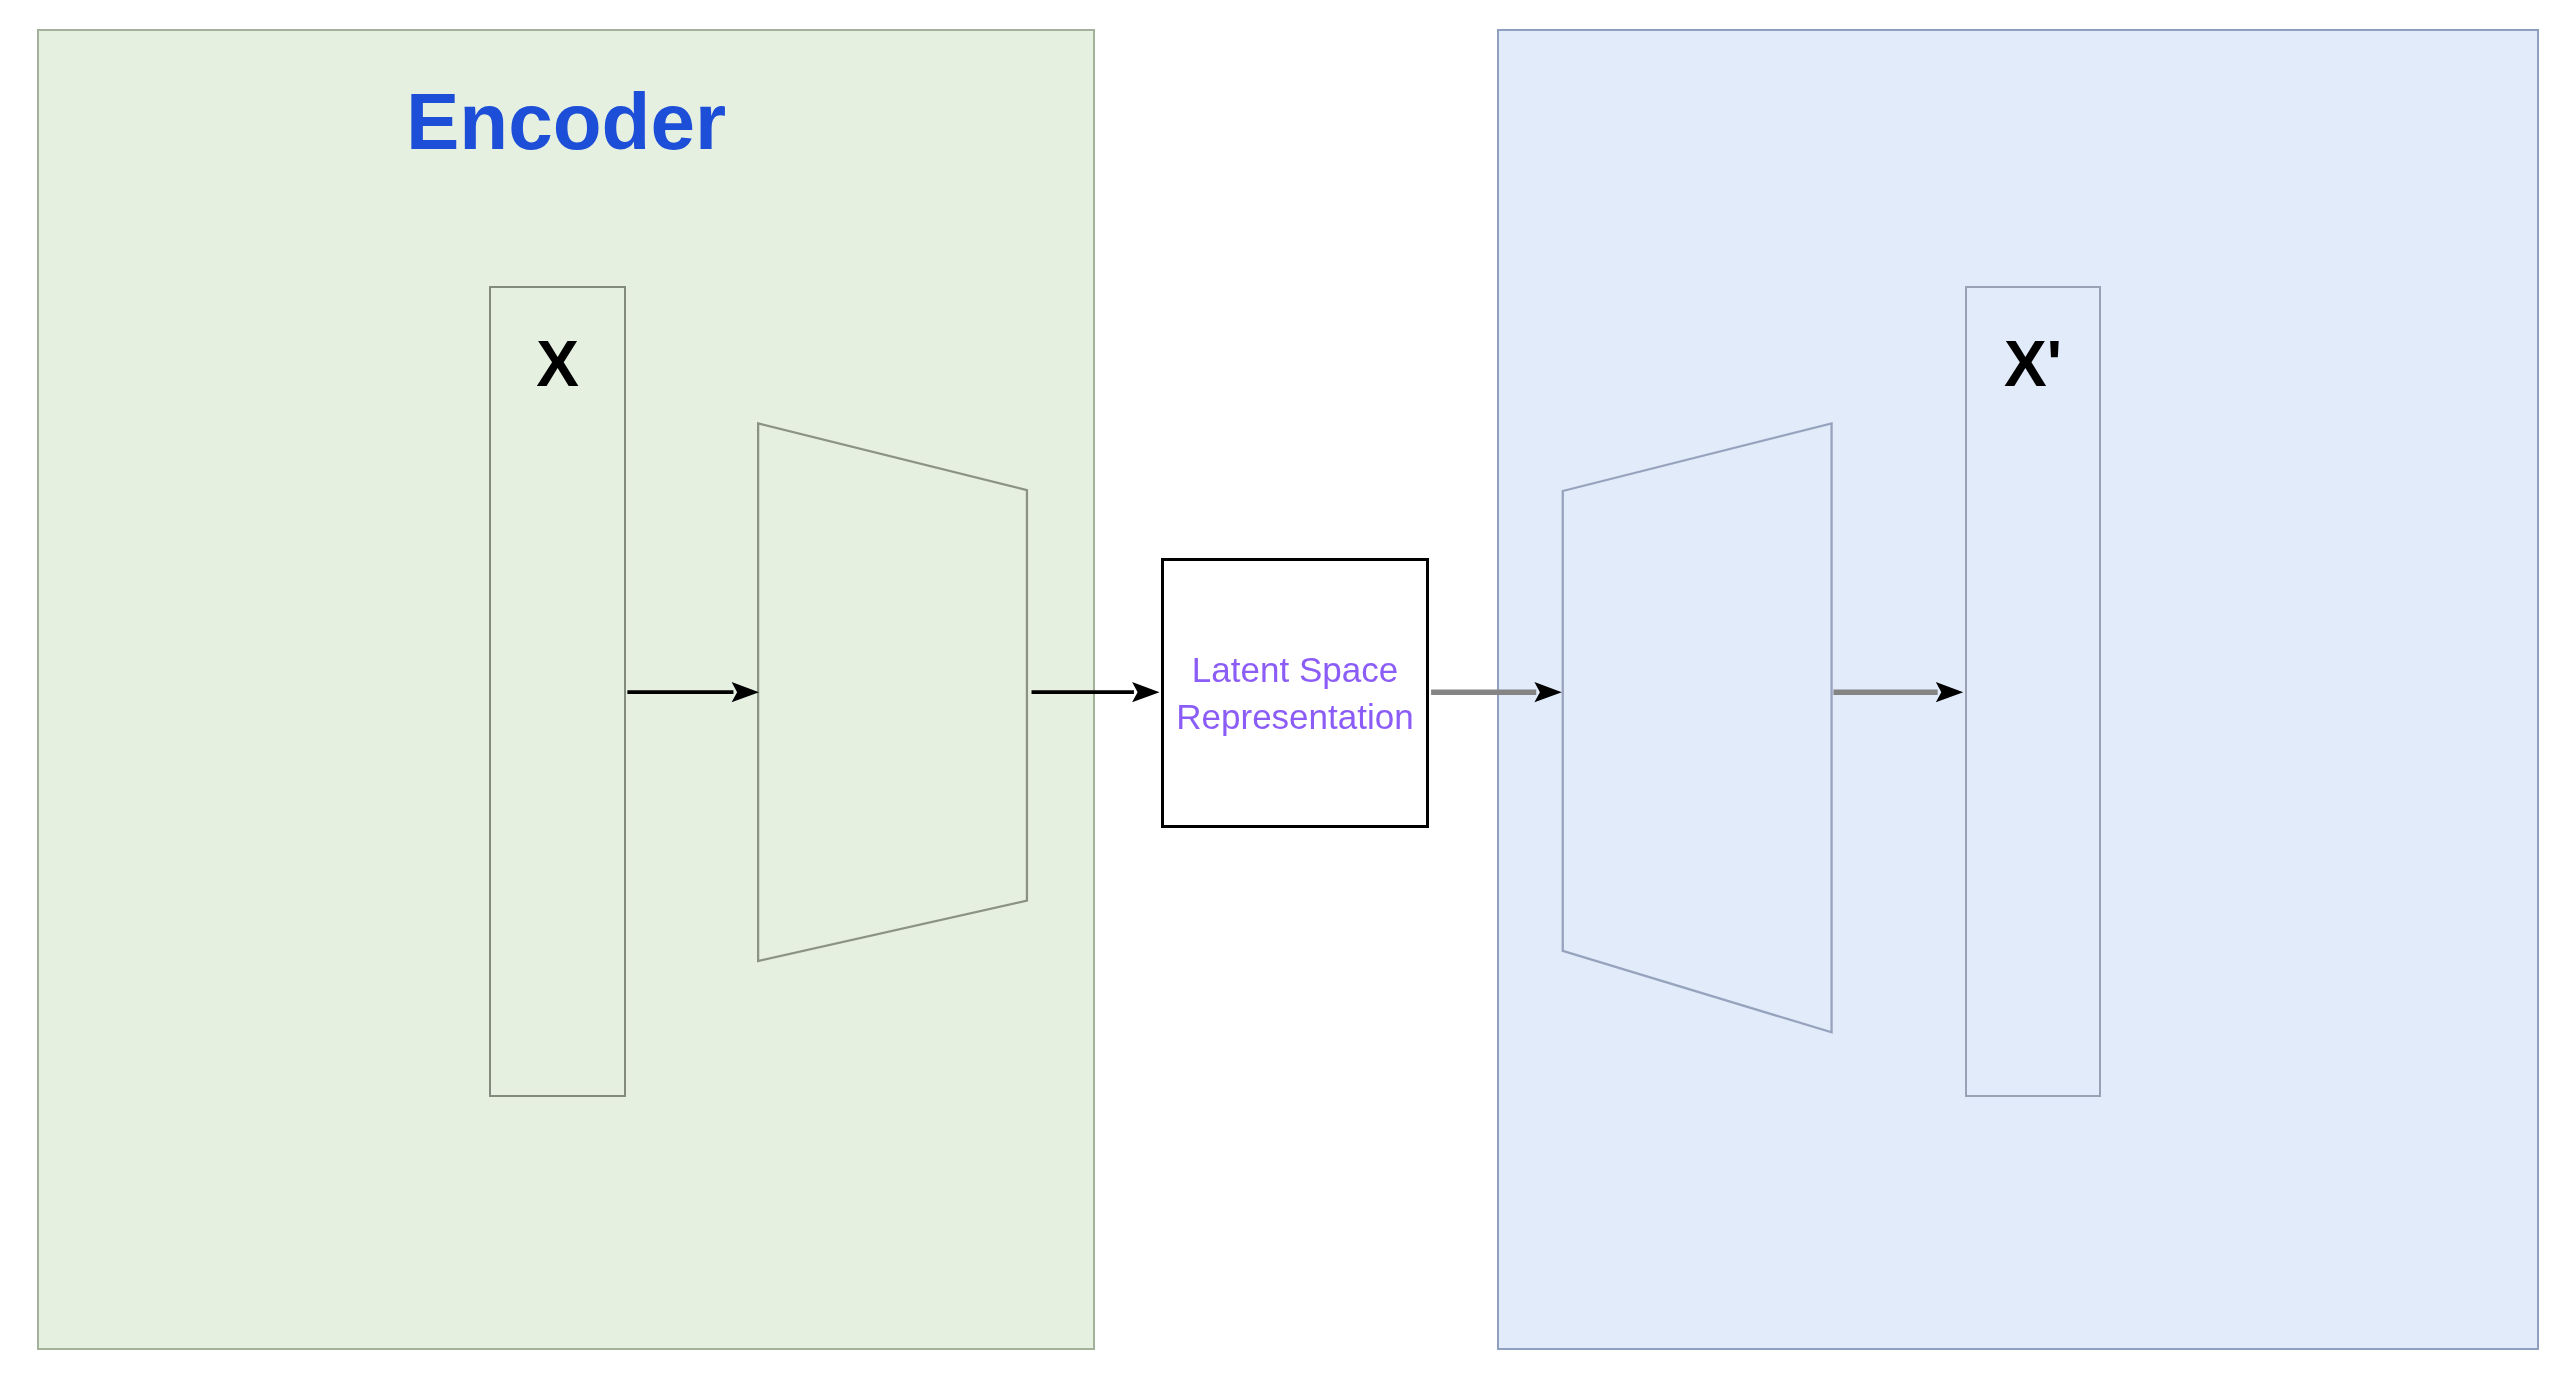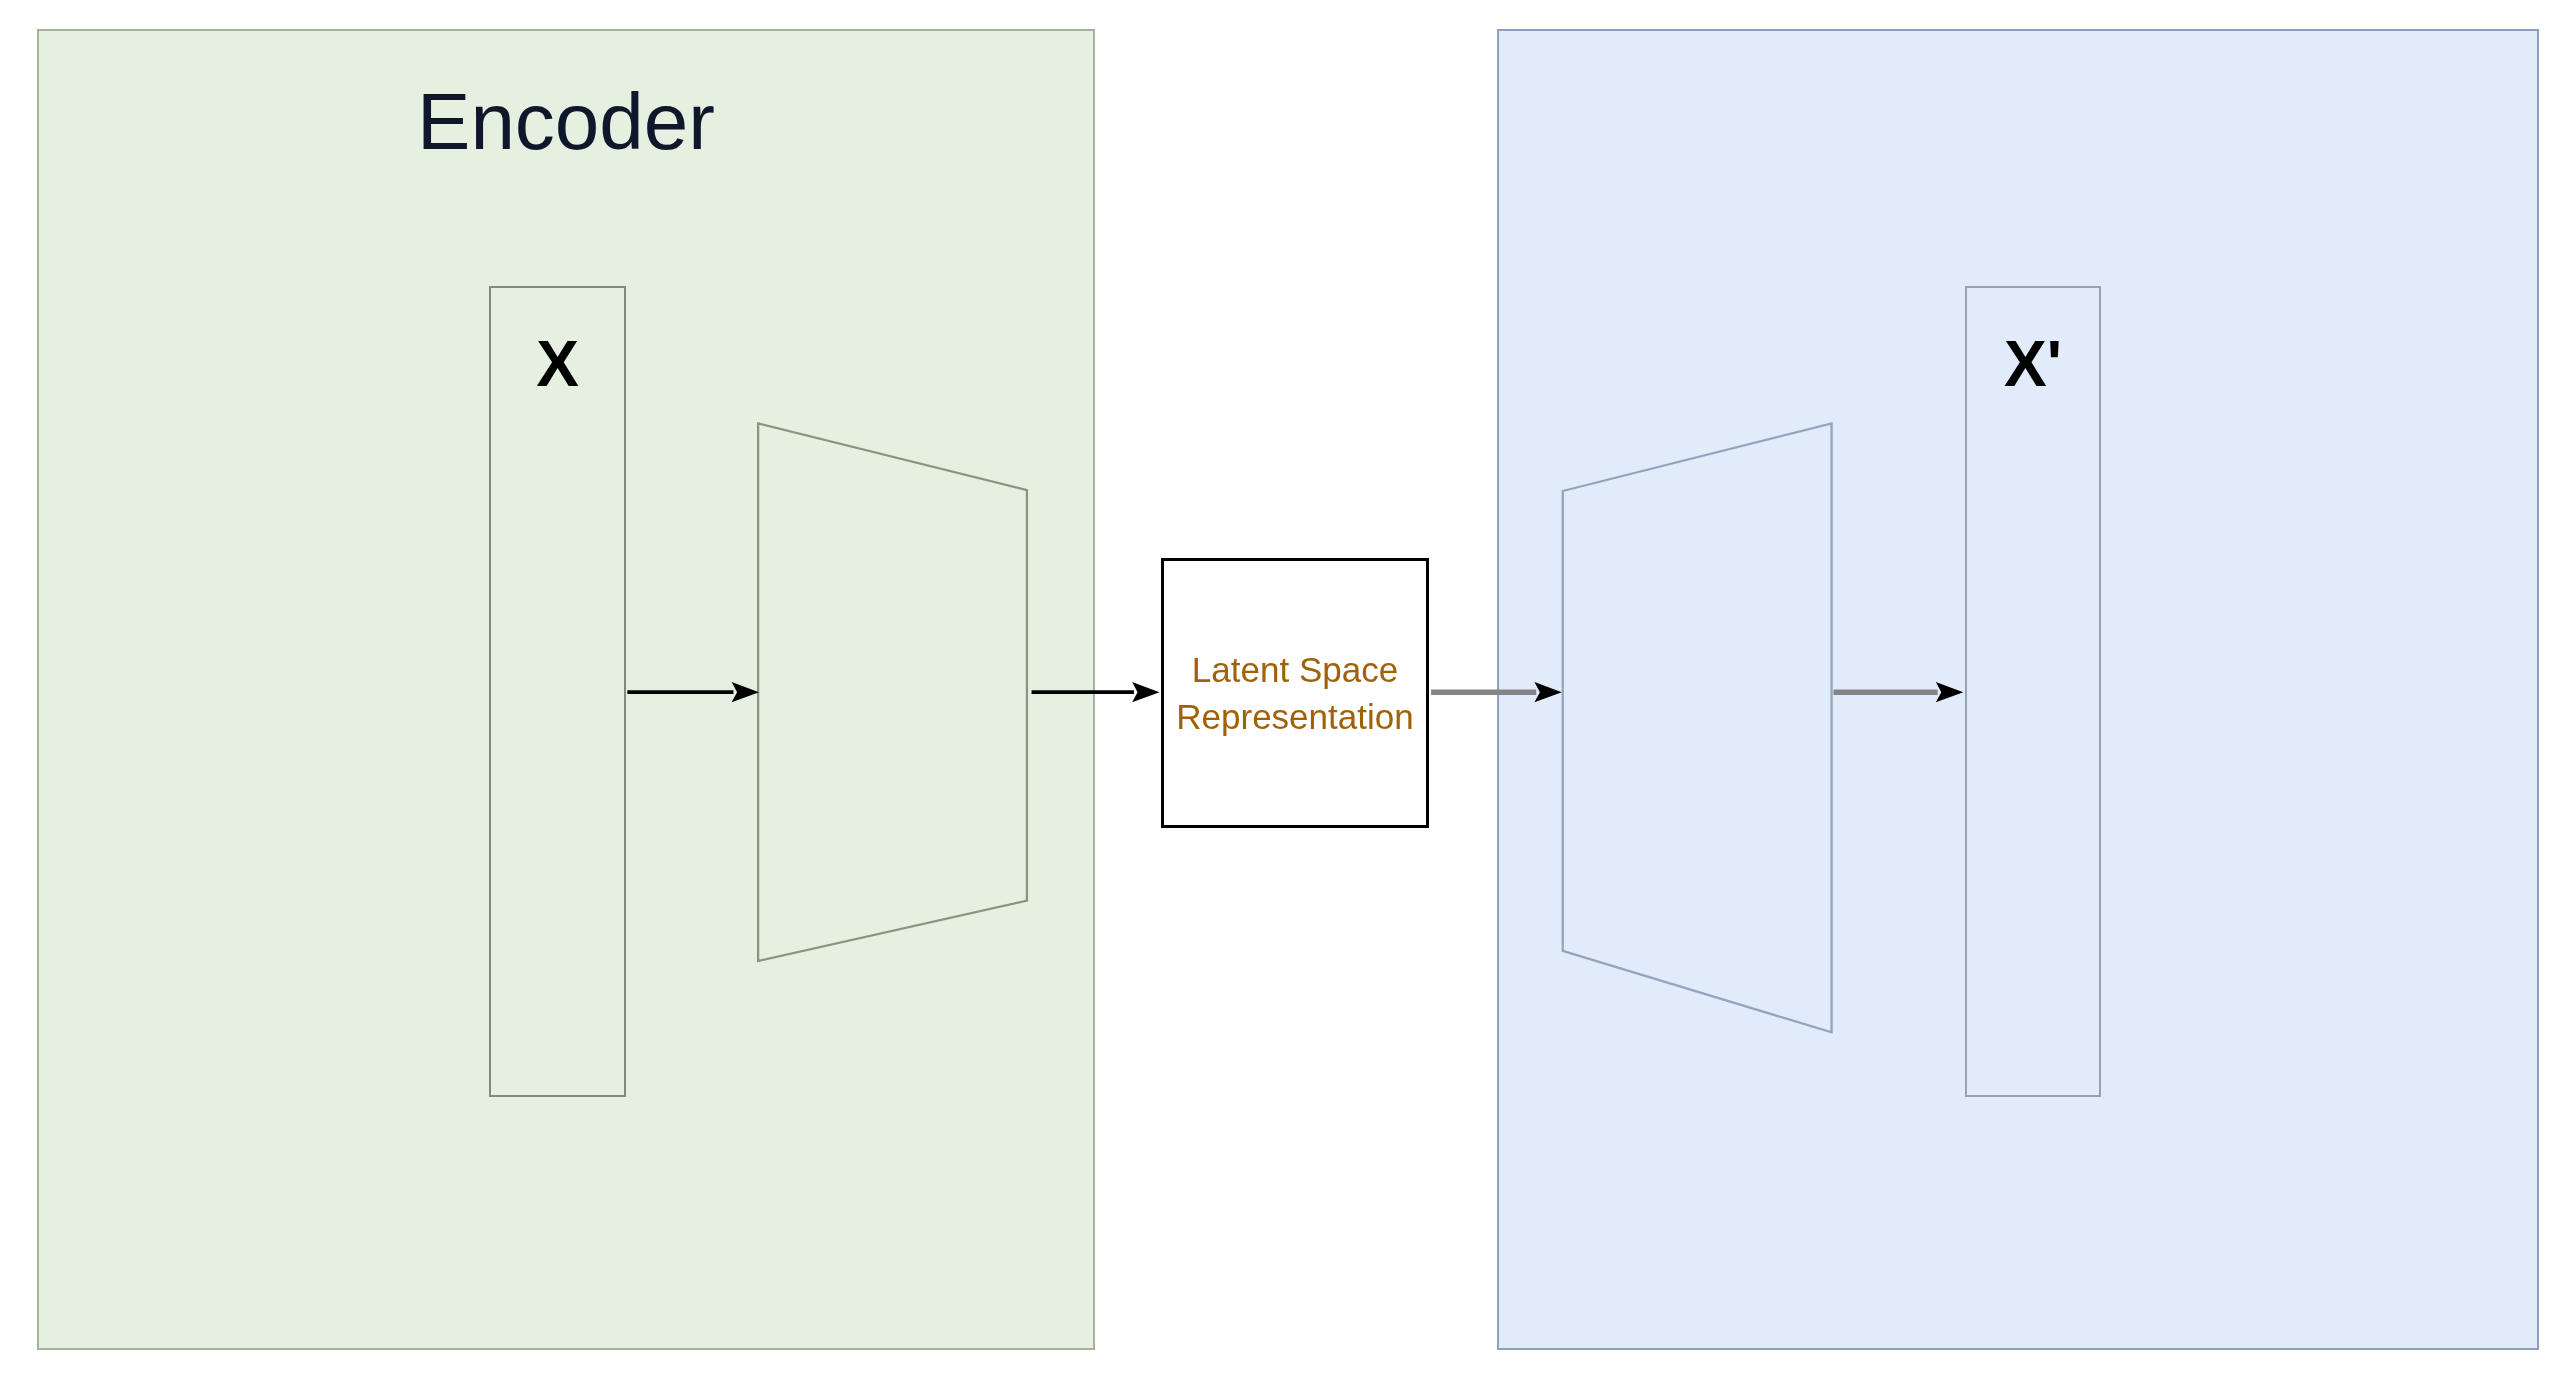--- a/index.html
+++ b/index.html
@@ -31,22 +31,22 @@
     left: 1497px;
     width: 1042px;
     background: #e1ebfa;
     border: 2.7px solid #8f9fc0;
   }
   .box-title {
     position: absolute;
     top: 82px;
     text-align: center;
     font-size: 80px;
-    font-weight: 400;
-    color: #0f172a;
+    font-weight: 700;
+    color: #1d4ed8;
     line-height: 1;
   }
   .encoder-title { left: 37px; width: 1058px; }
   .decoder-title { left: 1497px; width: 1042px; }
   .io-rect {
     position: absolute;
     box-sizing: border-box;
     top: 286px;
     height: 811px;
     background: transparent;
@@ -79,21 +79,21 @@
     width: 268px;
     height: 270px;
     background: #ffffff;
     border: 3.7px solid #000000;
     display: flex;
     align-items: center;
     justify-content: center;
     text-align: center;
     font-size: 35px;
     line-height: 1.35;
-    color: #a16207;
+    color: #8b5cf6;
     white-space: pre-line;
   }
   .overlay-svg {
     position: absolute;
     left: 0;
     top: 0;
     width: 2576px;
     height: 1388px;
     pointer-events: none;
   }

